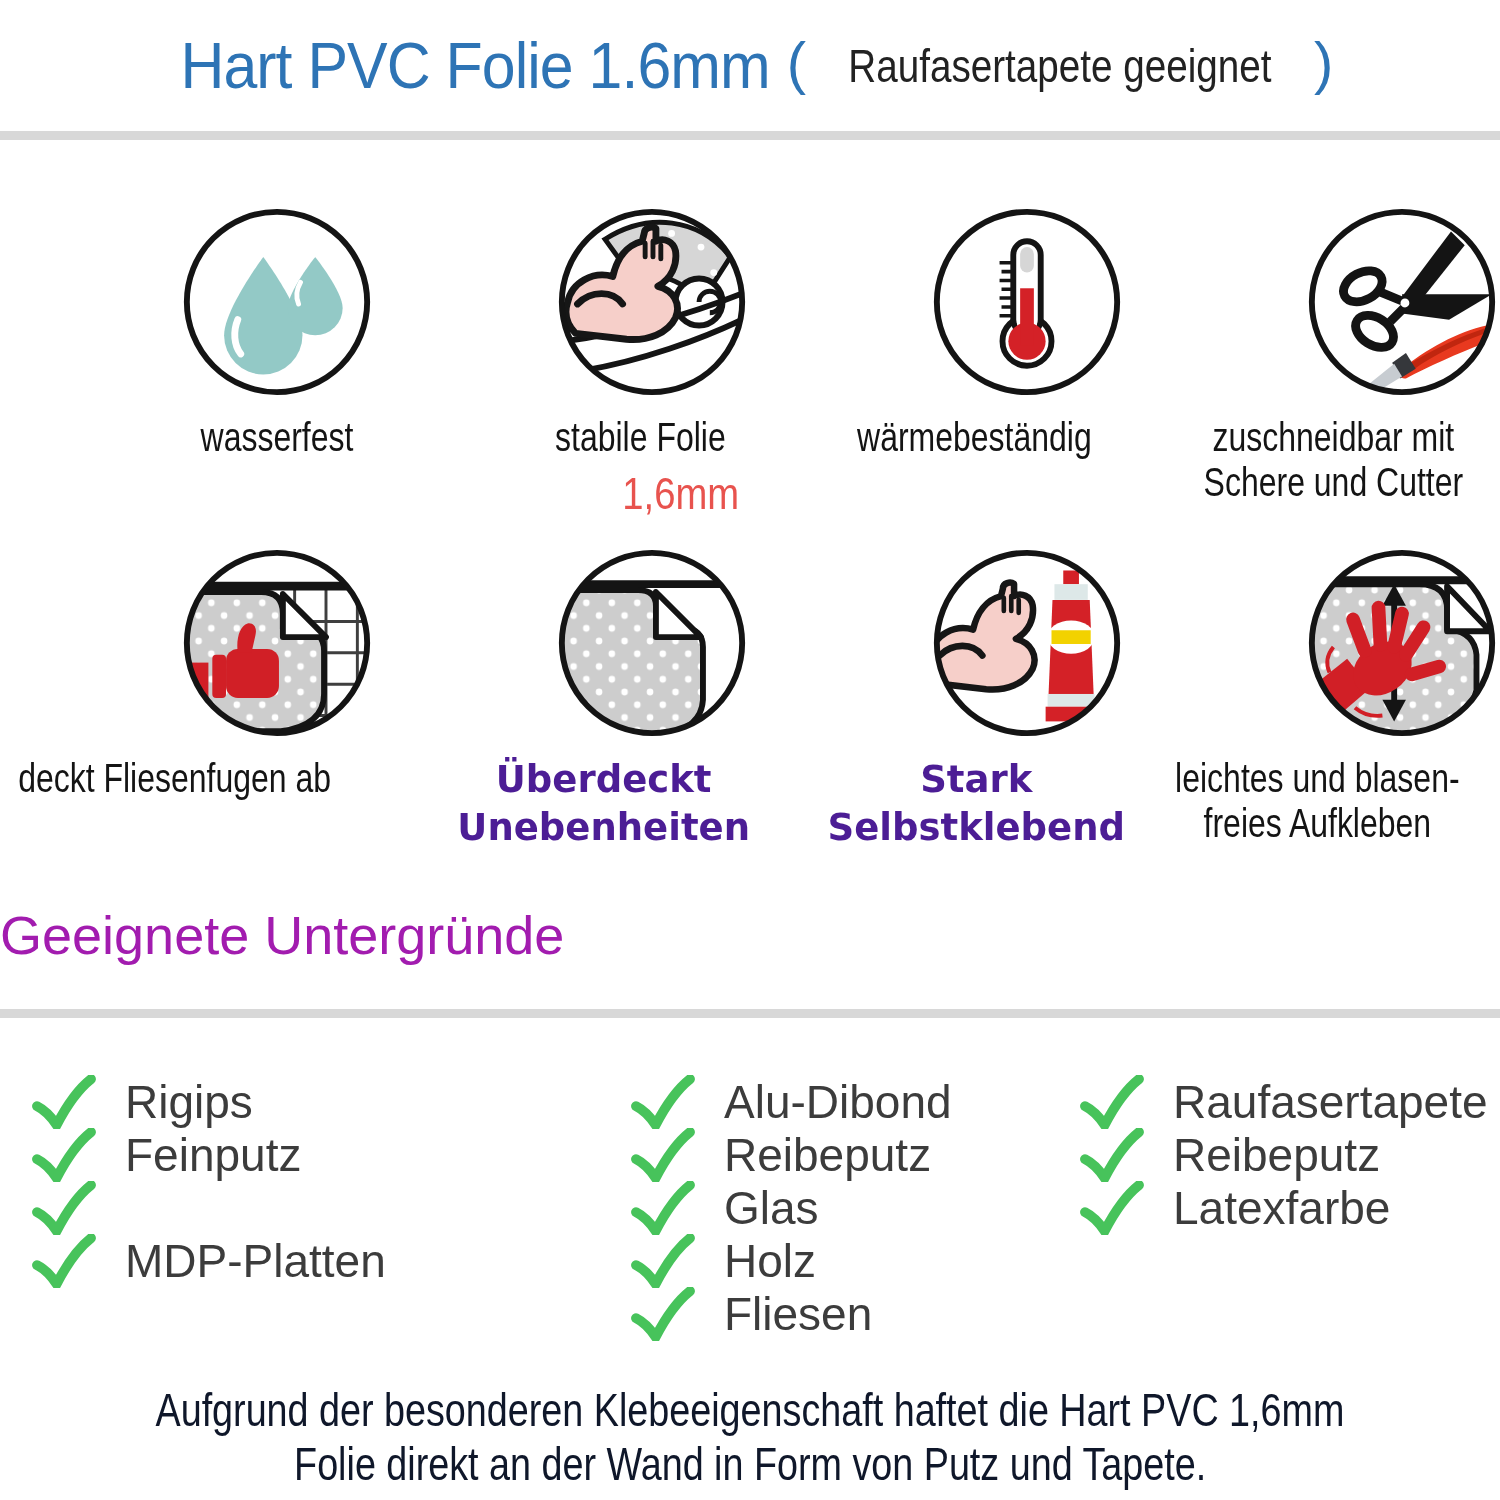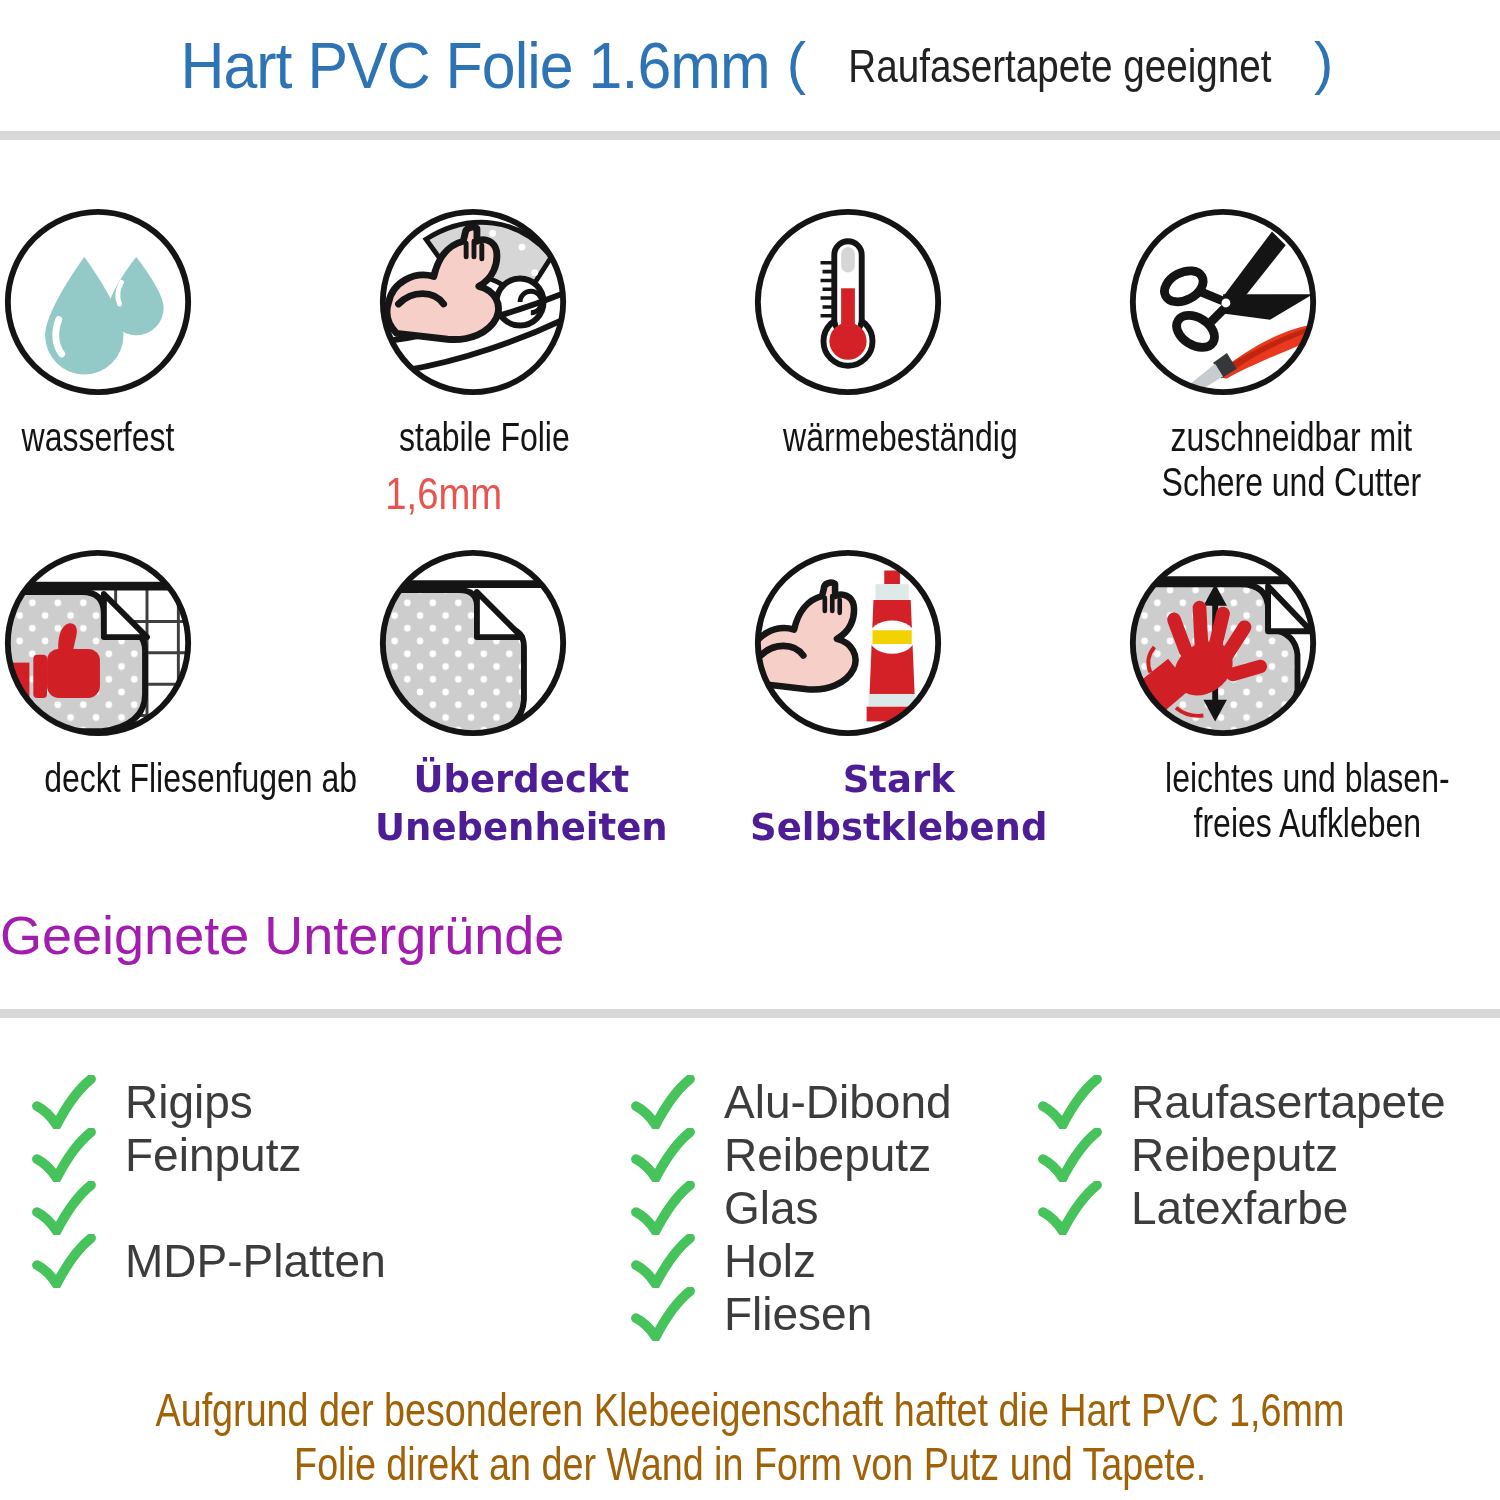--- a/index.html
+++ b/index.html
@@ -10,46 +10,46 @@
   .header{height:131px;display:flex;align-items:center;justify-content:center;}
   .title-line{display:flex;align-items:center;white-space:nowrap;}
   .title{font-size:64px;color:#2e74b5;letter-spacing:-1px;transform:scaleX(0.95);transform-origin:center;display:inline-block;}
   .paren{font-size:58px;color:#2e74b5;display:inline-block;margin:0 2px;position:relative;top:-3px;}
   .subtitle{font-size:46px;color:#222;display:inline-block;transform:scaleX(0.84);transform-origin:center;letter-spacing:0;}
 
   .divider{height:9px;background:#d8d8d8;width:1500px;}
 
   
   .features{display:grid;grid-template-columns:repeat(4,375px);margin-top:64px;}
-  .feature{display:flex;flex-direction:column;align-items:flex-start;}
+  .feature{display:flex;flex-direction:column;align-items:flex-end;}
   .feature.row1{height:341px;}
   .icon-circle{width:196px;height:196px;}
   .icon-circle svg{display:block;width:196px;height:196px;}
   .caption{margin-top:15px;text-align:center;font-size:41px;color:#141414;line-height:1.1;
            transform:scaleX(0.78);transform-origin:center top;}
   .caption span{display:block;white-space:nowrap;}
   .caption.alt{transform:none;font-family:"DejaVu Sans",sans-serif;font-size:37px;line-height:1.3;color:#4c1d95;font-weight:700;}
   .caption-sub{margin-top:8px;text-align:center;font-size:45px;color:#e8534e;
                transform:scaleX(0.85);transform-origin:center top;white-space:nowrap;}
 
   
   .section-heading{margin-top:52px;text-align:left;font-size:54px;color:#a21caf;letter-spacing:0;}
   .divider2{margin-top:43px;}
   .substrates{position:relative;height:266px;margin-top:57px;}
   .col{position:absolute;top:0;display:flex;flex-direction:column;}
   .col1{left:32px;}
   .col2{left:631px;justify-content:center;}
-  .col3{left:1038px;}
+  .col3{left:1080px;}
   .item{display:flex;align-items:center;height:53px;}
   .check{width:64px;height:54px;flex:0 0 auto;}
   .check svg{display:block;width:64px;height:54px;}
   .label{margin-left:29px;font-size:46px;color:#3c3c3c;white-space:nowrap;}
 
   
-  .footer{margin-top:46px;text-align:center;color:#a16207;font-size:46px;line-height:1.0;}
+  .footer{margin-top:46px;text-align:center;color:#0f172a;font-size:46px;line-height:1.0;}
   .fline{display:inline-block;transform:scaleX(0.82);transform-origin:center;white-space:nowrap;}
   .fline2{margin-top:8px;}
 </style>
 </head>
 <body>
 
 <div class="page">
 
   <div class="header">
     <div class="title-line">

